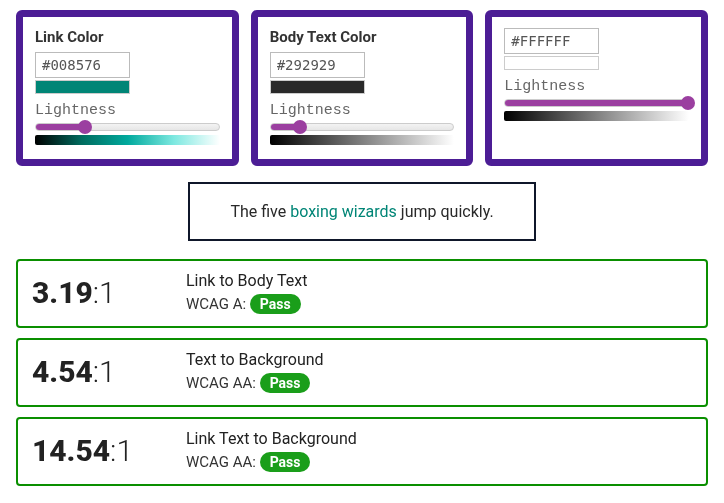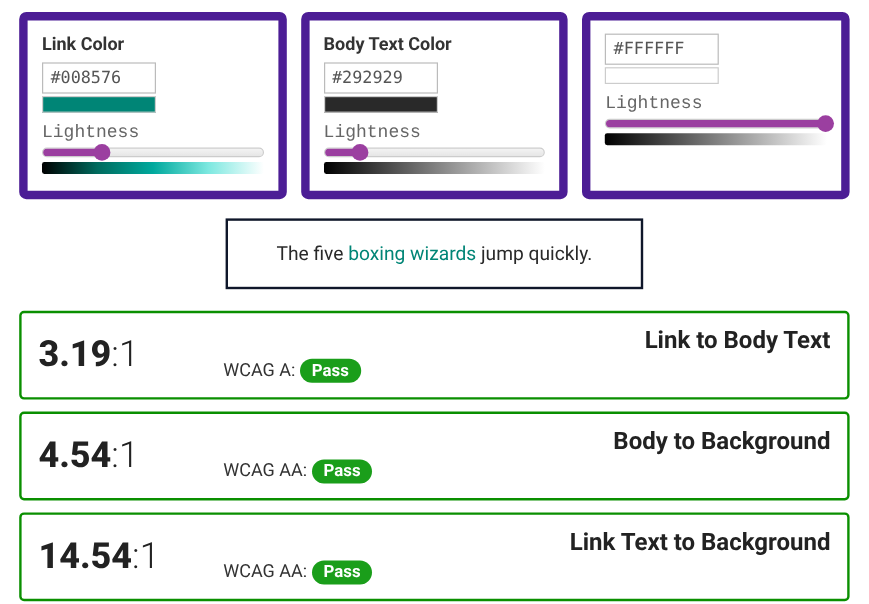--- a/index.html
+++ b/index.html
@@ -111,24 +111,23 @@
     font-size: 30px;
     font-weight: 300;
     color: #222;
     white-space: nowrap;
   }
   .ratio .num {
     font-weight: 800;
   }
   .result-body { flex: 1; }
   .result-title {
-    font-weight: 700;
-    font-size: 20px;
+    font-weight: 400;
+    font-size: 16px;
     margin-bottom: 4px;
-    text-align: right;
   }
   .result-line {
     font-size: 15px;
     color: #333;
   }
   .badge {
     display: inline-block;
     background: #1a9e1a;
     color: #fff;
     font-weight: 700;
@@ -194,21 +193,21 @@
       <span>WCAG A: </span><span class="badge">Pass</span>
     </div>
   </div>
 </div>
 
 <div class="result">
   <div class="ratio">
     <span class="num">4.54</span><span>:1</span>
   </div>
   <div class="result-body">
-    <div class="result-title">Body to Background</div>
+    <div class="result-title">Text to Background</div>
     <div class="result-line">
       <span>WCAG AA: </span><span class="badge">Pass</span>
     </div>
   </div>
 </div>
 
 <div class="result">
   <div class="ratio">
     <span class="num">14.54</span><span>:1</span>
   </div>

